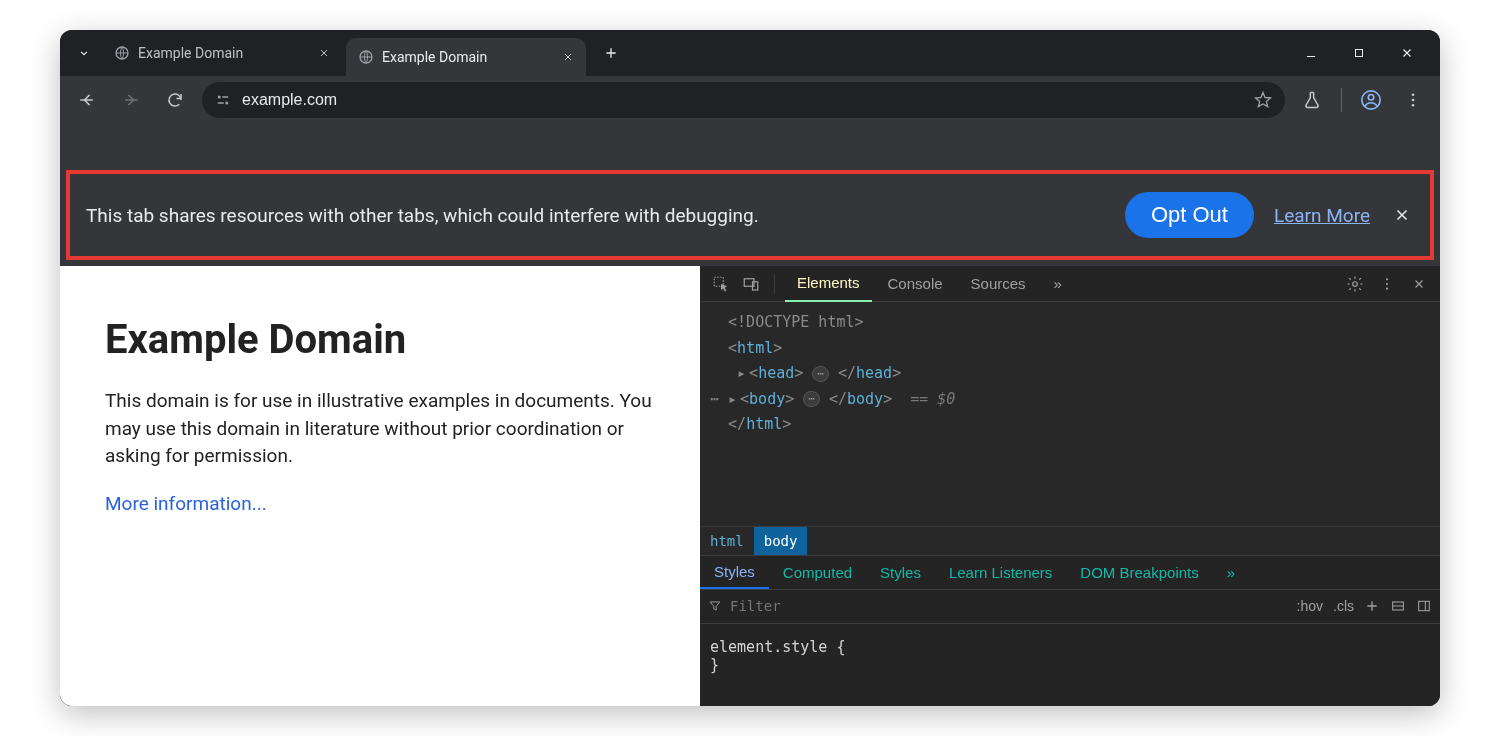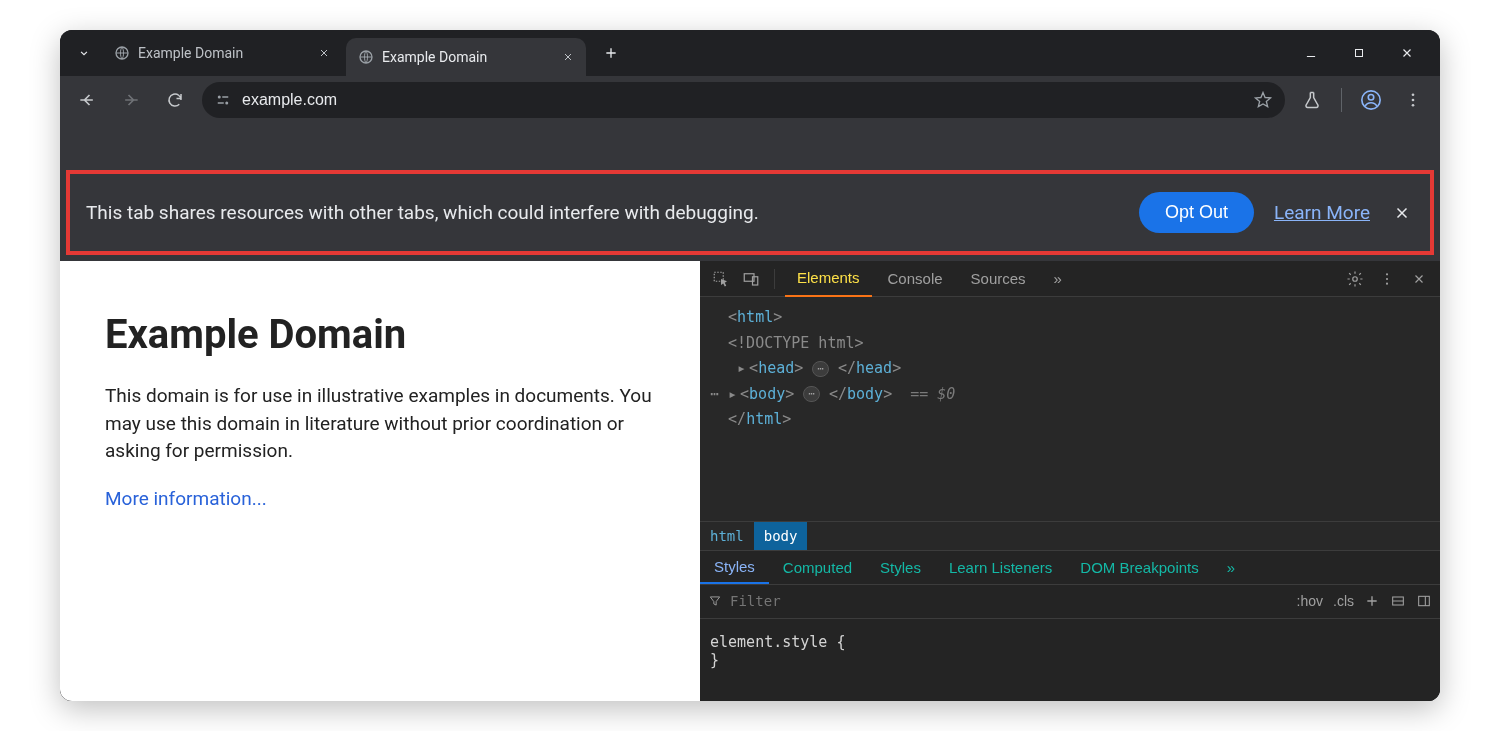--- a/index.html
+++ b/index.html
@@ -79,21 +79,21 @@
   border: 4px solid #e53935;
   background: #35363a;
   display:flex; align-items:center;
   padding: 18px 16px; gap: 20px;
   color:#e8eaed; font-size: 19px; margin-top: 40px;
 }
 .info-bar .msg { flex:1; }
 .opt-out-btn {
   background:#1a73e8; color:#fff; border:none;
   padding: 10px 26px; border-radius: 24px;
-  font-size: 18px; cursor:pointer;
+  font-size: 22px; cursor:pointer;
 }
 .learn-more { color:#8ab4f8; text-decoration: underline; font-size:19px; cursor:pointer;}
 .info-close { color:#e8eaed; width:24px;height:24px;display:flex;align-items:center;justify-content:center;cursor:pointer;}
 .content-area {
   display:flex; height: 440px; background:#202124;
 }
 .page {
   width: 640px; background:#fff; color:#222;
   padding: 50px 45px;
 }
@@ -105,21 +105,21 @@
   display:flex; flex-direction:column; font-size: 14px;
   font-family: Menlo, Consolas, monospace;
 }
 .dt-toolbar {
   display:flex; align-items:center; height:36px;
   border-bottom:1px solid #3c3c3c; gap: 4px; padding: 0 8px;
 }
 .dt-tb-icon { width:26px;height:26px;display:flex;align-items:center;justify-content:center;color:#a0a0a0;cursor:pointer;}
 .dt-tb-sep { width:1px;height:20px;background:#3c3c3c;margin:0 6px;}
 .dt-tab { padding:0 12px;height:36px;display:flex;align-items:center;color:#a0a0a0;cursor:pointer;font-family:-apple-system,sans-serif;font-size:15px;}
-.dt-tab.active { color:#fde047; border-bottom:2px solid #f97316;}
+.dt-tab.active { color:#fef9c3; border-bottom:2px solid #86efac;}
 .dt-tb-right { margin-left:auto;display:flex;align-items:center;gap:6px;}
 .dom-tree { padding: 8px 10px; flex-shrink:0; font-size:15px; line-height:1.7; background:#282828;}
 .dom-line { white-space: pre; }
 .tag-brkt { color:#8a8a8a; }
 .tag-name { color:#5db0d7; }
 .doctype { color:#8a8a8a; }
 .expand-arrow { color:#8a8a8a; display:inline-block; width:12px; }
 .ellipsis-badge {
   display:inline-block; background:#3c3c3c; color:#a0a0a0;
   border-radius:8px; padding:0 4px; font-size:11px; line-height:14px;
@@ -317,22 +317,22 @@
             </div>
           <div class="dt-tb-icon">
               <svg width="14" height="14" viewBox="0 0 24 24">
                 <path d="M6 6l12 12M18 6L6 18" stroke="currentColor" stroke-width="2"></path>
               </svg>
             </div>
         </div>
       </div>
 
       <div class="dom-tree">
+        <div class="dom-line">  <span class="doctype">&lt;!DOCTYPE html&gt;</span></div>
         <div class="dom-line">  <span class="tag-brkt">&lt;</span><span class="tag-name">html</span><span class="tag-brkt">&gt;</span></div>
-        <div class="dom-line">  <span class="doctype">&lt;!DOCTYPE html&gt;</span></div>
         <div class="dom-line">   <span class="expand-arrow">▸</span><span class="tag-brkt">&lt;</span><span class="tag-name">head</span><span class="tag-brkt">&gt;</span> <span class="ellipsis-badge">⋯</span> <span class="tag-brkt">&lt;/</span><span class="tag-name">head</span><span class="tag-brkt">&gt;</span></div>
         <div class="dom-line"><span class="dots-left">⋯</span> <span class="expand-arrow">▸</span><span class="tag-brkt">&lt;</span><span class="tag-name">body</span><span class="tag-brkt">&gt;</span> <span class="ellipsis-badge">⋯</span> <span class="tag-brkt">&lt;/</span><span class="tag-name">body</span><span class="tag-brkt">&gt;</span>  <span class="sel-hint">== $0</span></div>
         <div class="dom-line">  <span class="tag-brkt">&lt;/</span><span class="tag-name">html</span><span class="tag-brkt">&gt;</span></div>
         <div style="height:80px"></div>
       </div>
 
       <div class="breadcrumb">
         <span class="bc-html">html</span>
         <span class="bc-body">body</span>
       </div>

